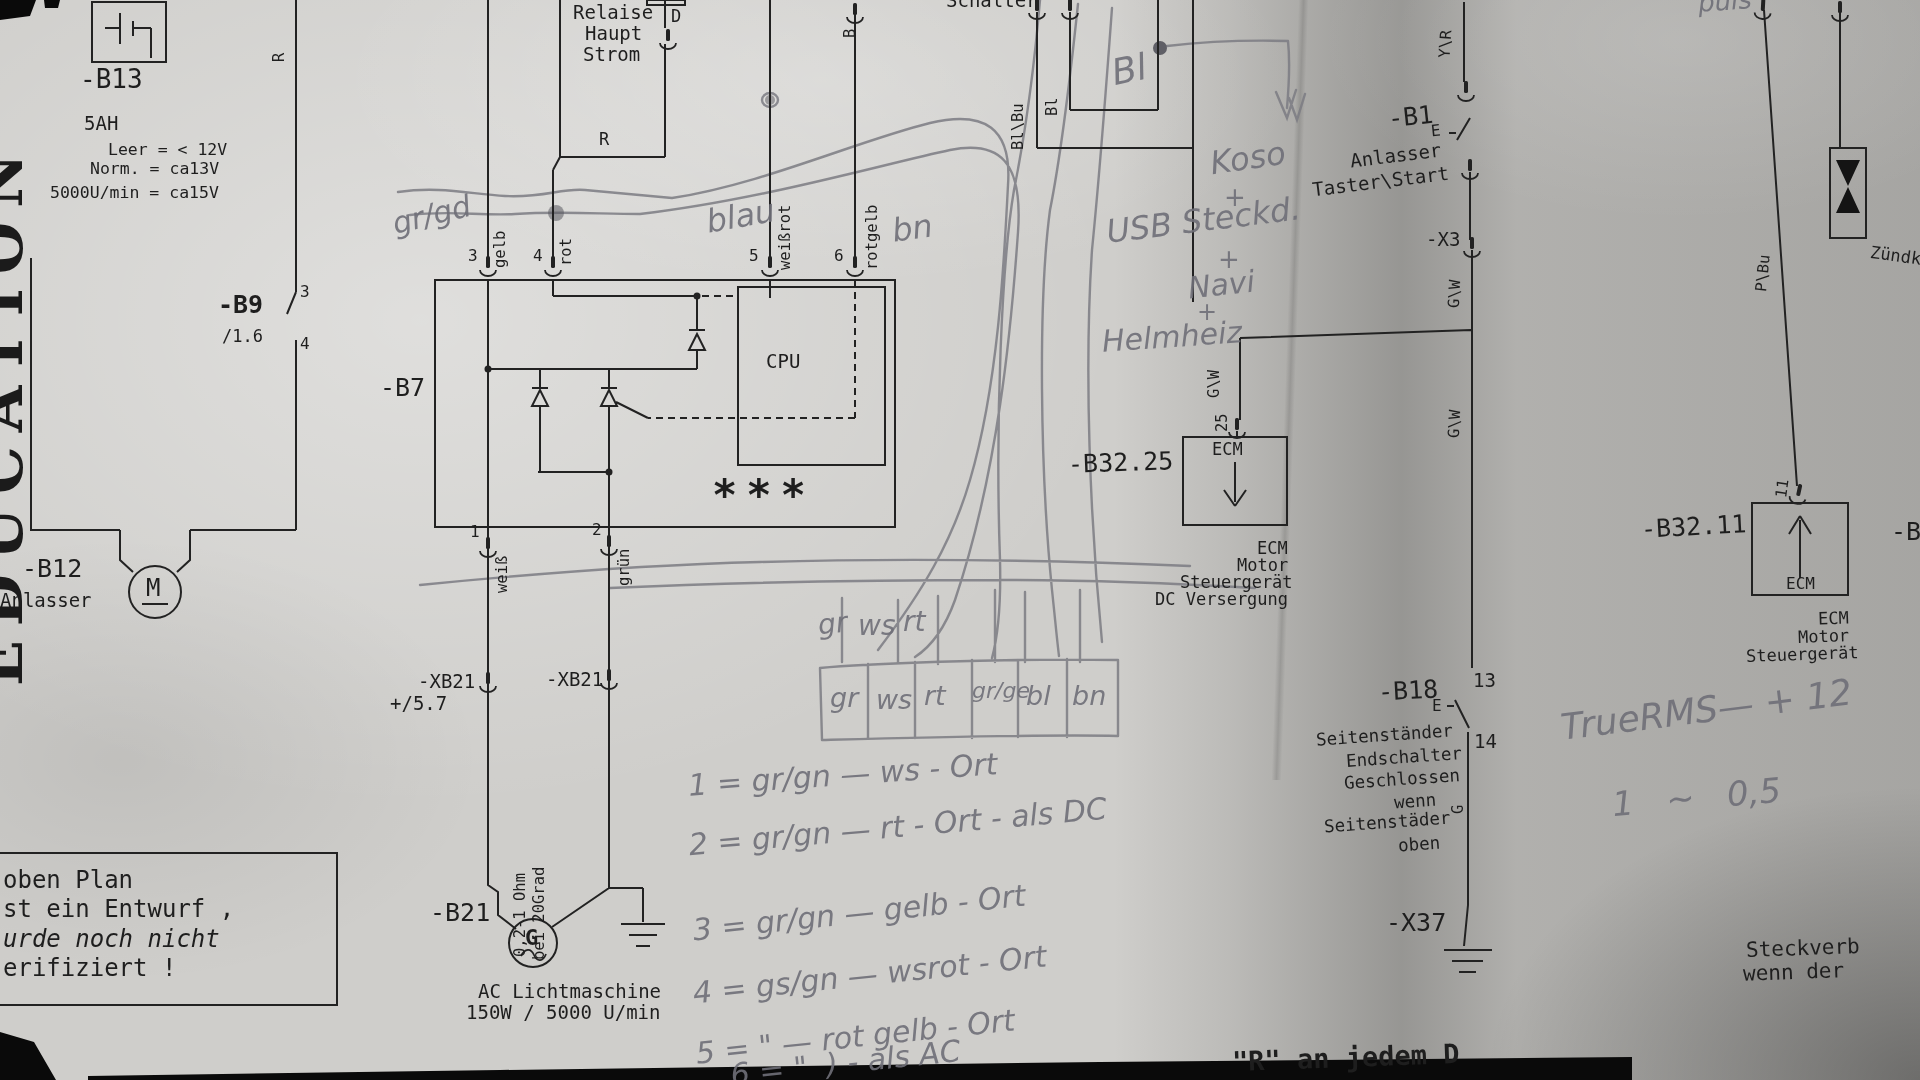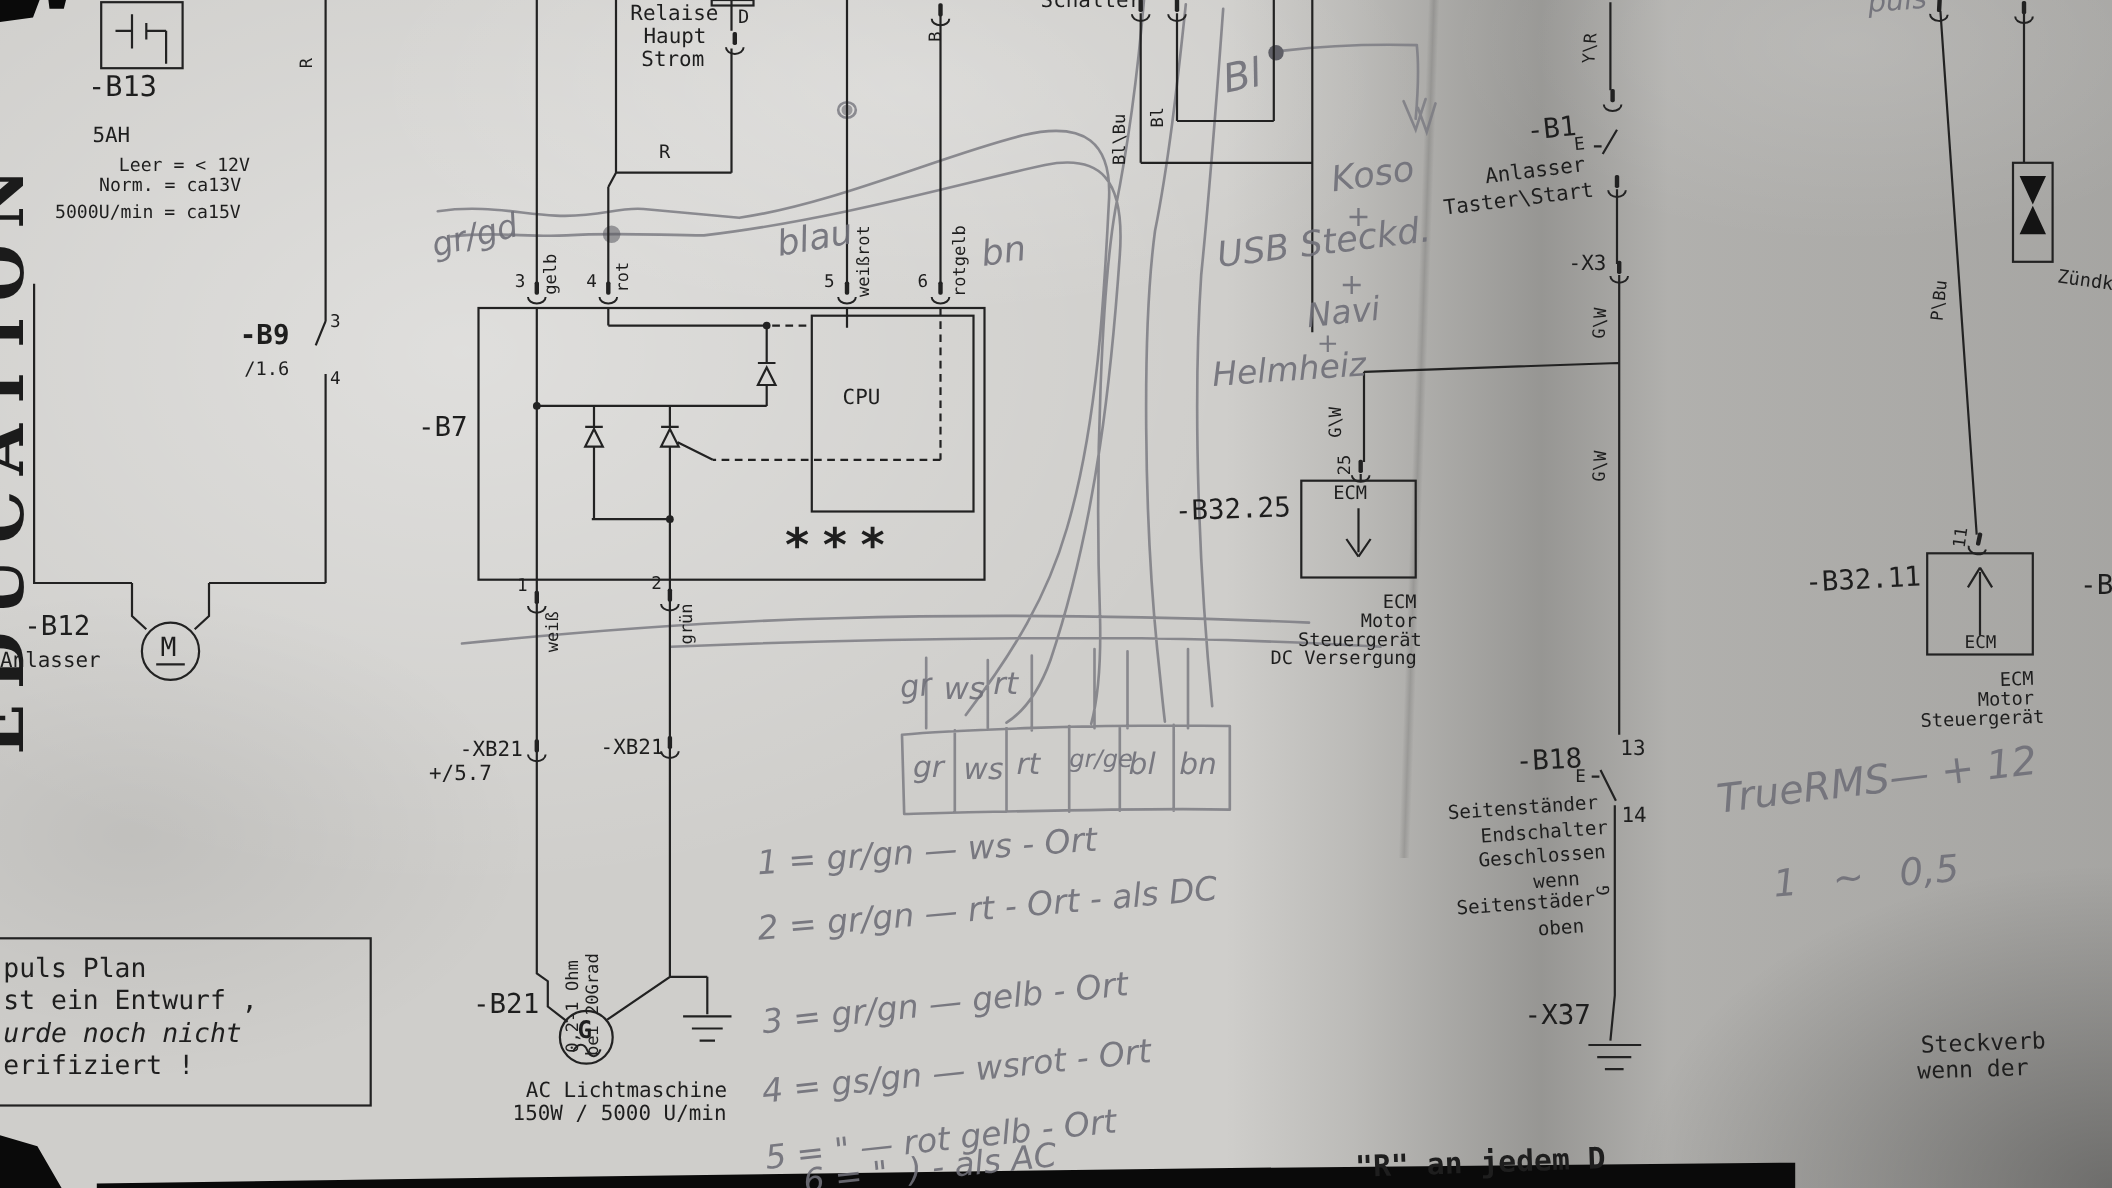--- a/index.html
+++ b/index.html
@@ -178,21 +178,21 @@
   <div class="t" style="left:546px;top:670px;font-size:19px;">-XB21</div>
   <div class="t" style="left:390px;top:694px;font-size:19px;">+/5.7</div>
 
   <div class="t" style="left:430px;top:900px;font-size:25px;">-B21</div>
   <div class="t" style="left:525px;top:926px;font-size:22px;font-weight:bold;">G</div>
   <div class="t vlab" style="left:512px;top:845px;height:112px;font-size:15.5px;">0,2-1 Ohm</div>
   <div class="t vlab" style="left:531px;top:842px;height:118px;font-size:15.5px;">bei 20Grad</div>
   <div class="t" style="left:478px;top:982px;font-size:19px;">AC Lichtmaschine</div>
   <div class="t" style="left:466px;top:1003px;font-size:19px;">150W / 5000 U/min</div>
 
-  <div class="t" style="left:3px;top:868px;font-size:24px;">puls Plan</div>
+  <div class="t" style="left:3px;top:868px;font-size:24px;">oben Plan</div>
   <div class="t" style="left:3px;top:897px;font-size:24px;">st ein Entwurf ,</div>
   <div class="t" style="left:3px;top:927px;font-size:24px;font-style:italic;">urde noch nicht</div>
   <div class="t" style="left:3px;top:956px;font-size:24px;">erifiziert !</div>
 
   <div class="t vlab" style="left:1438px;top:12px;height:46px;font-size:15.5px;transform:rotate(184deg);">Y\R</div>
   <div class="t" style="left:1388px;top:104px;font-size:25px;transform:rotate(-6deg);">-B1</div>
   <div class="t" style="left:1431px;top:123px;font-size:16px;transform:rotate(-6deg);">E</div>
   <div class="t" style="left:1350px;top:146px;font-size:19px;transform:rotate(-7deg);">Anlasser</div>
   <div class="t" style="left:1312px;top:172px;font-size:19px;transform:rotate(-7deg);">Taster\Start</div>
   <div class="t" style="left:1426px;top:230px;font-size:19px;">-X3</div>

